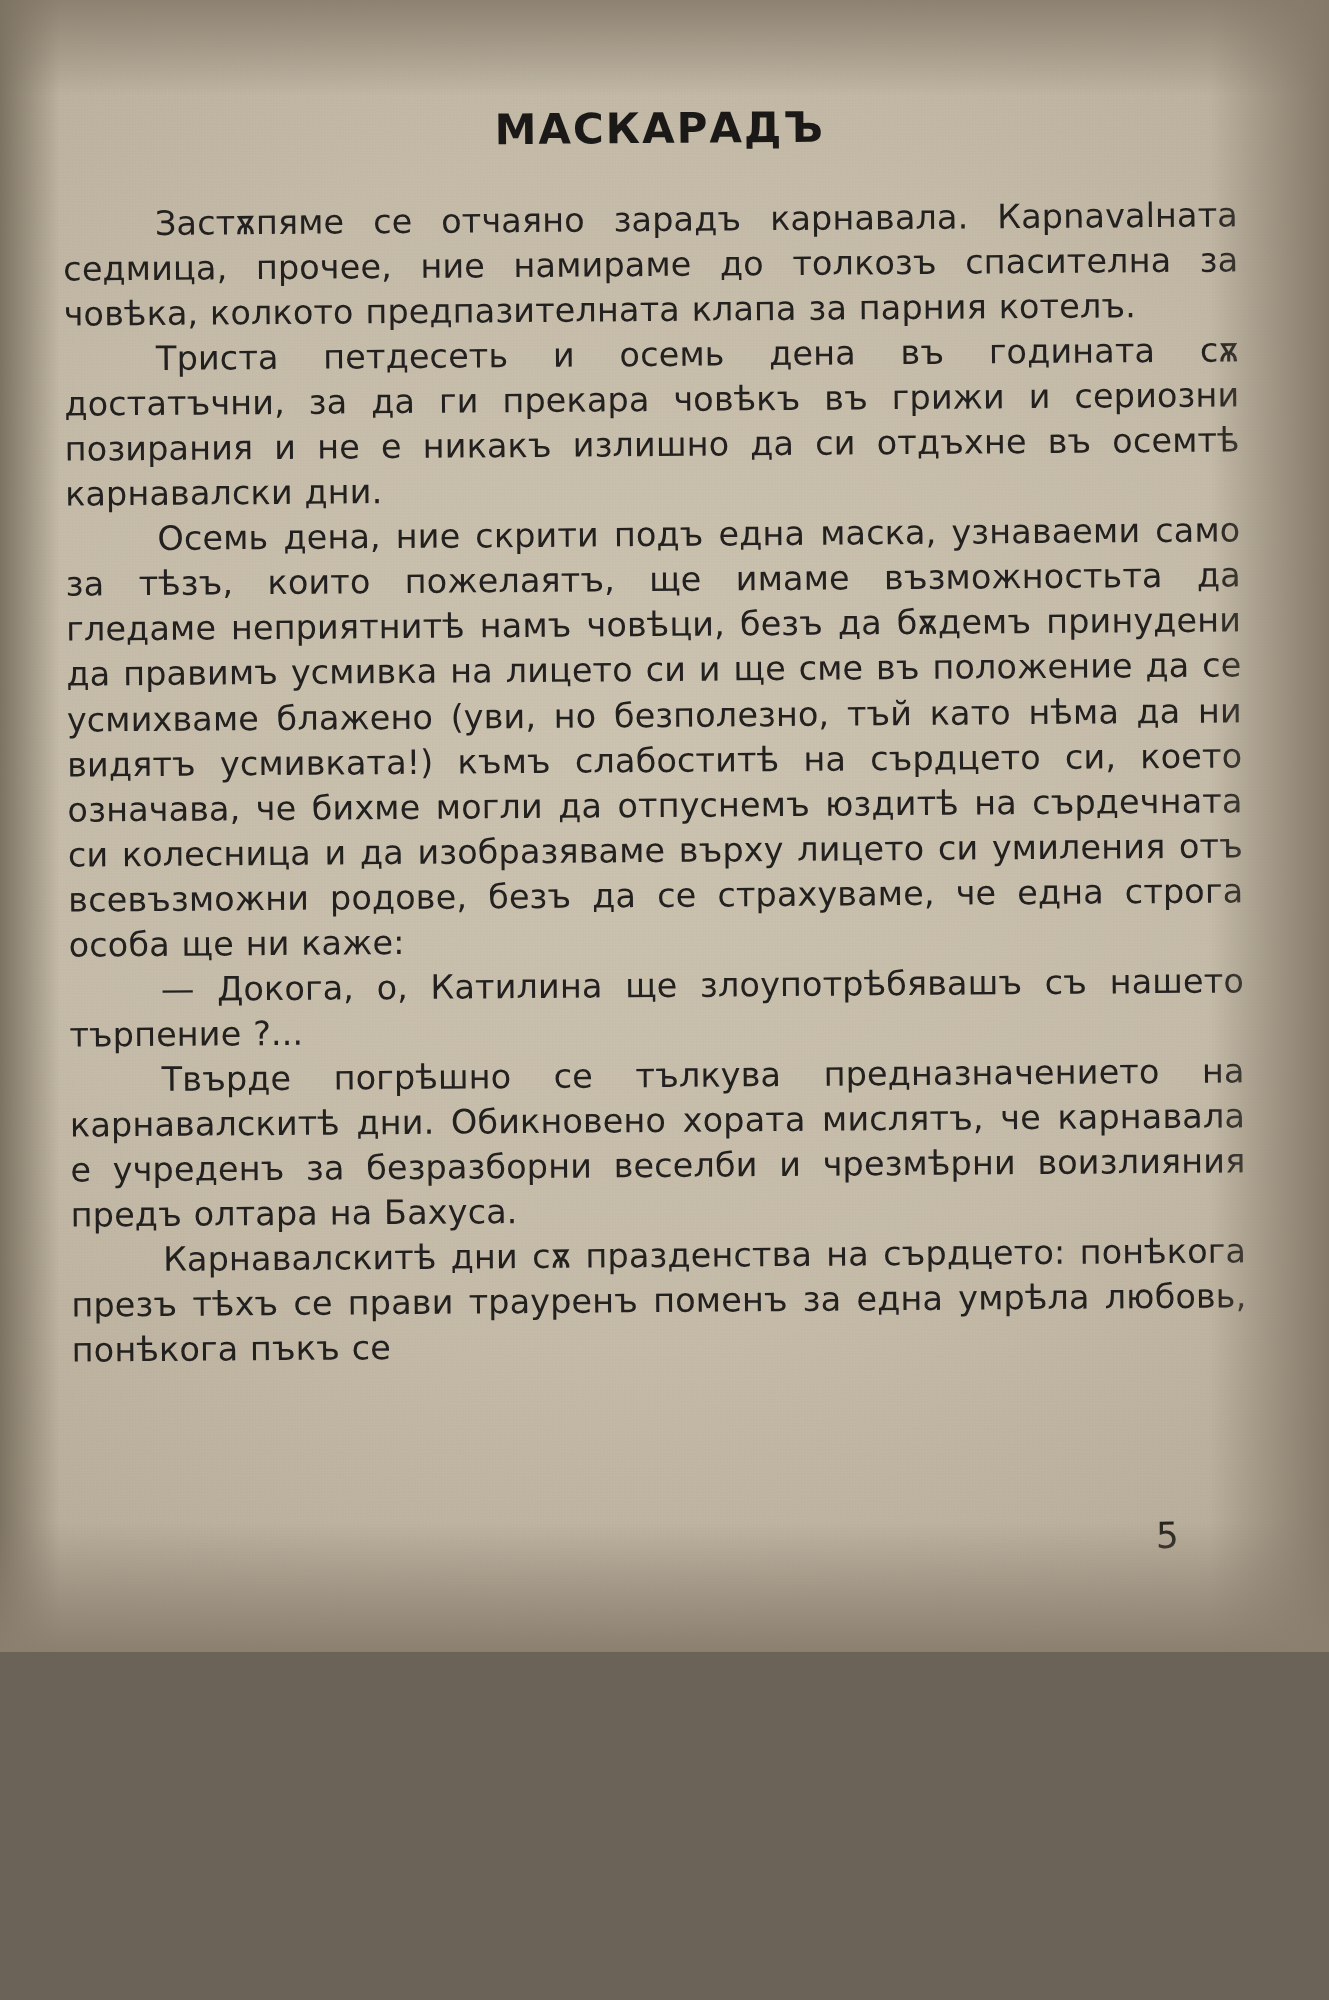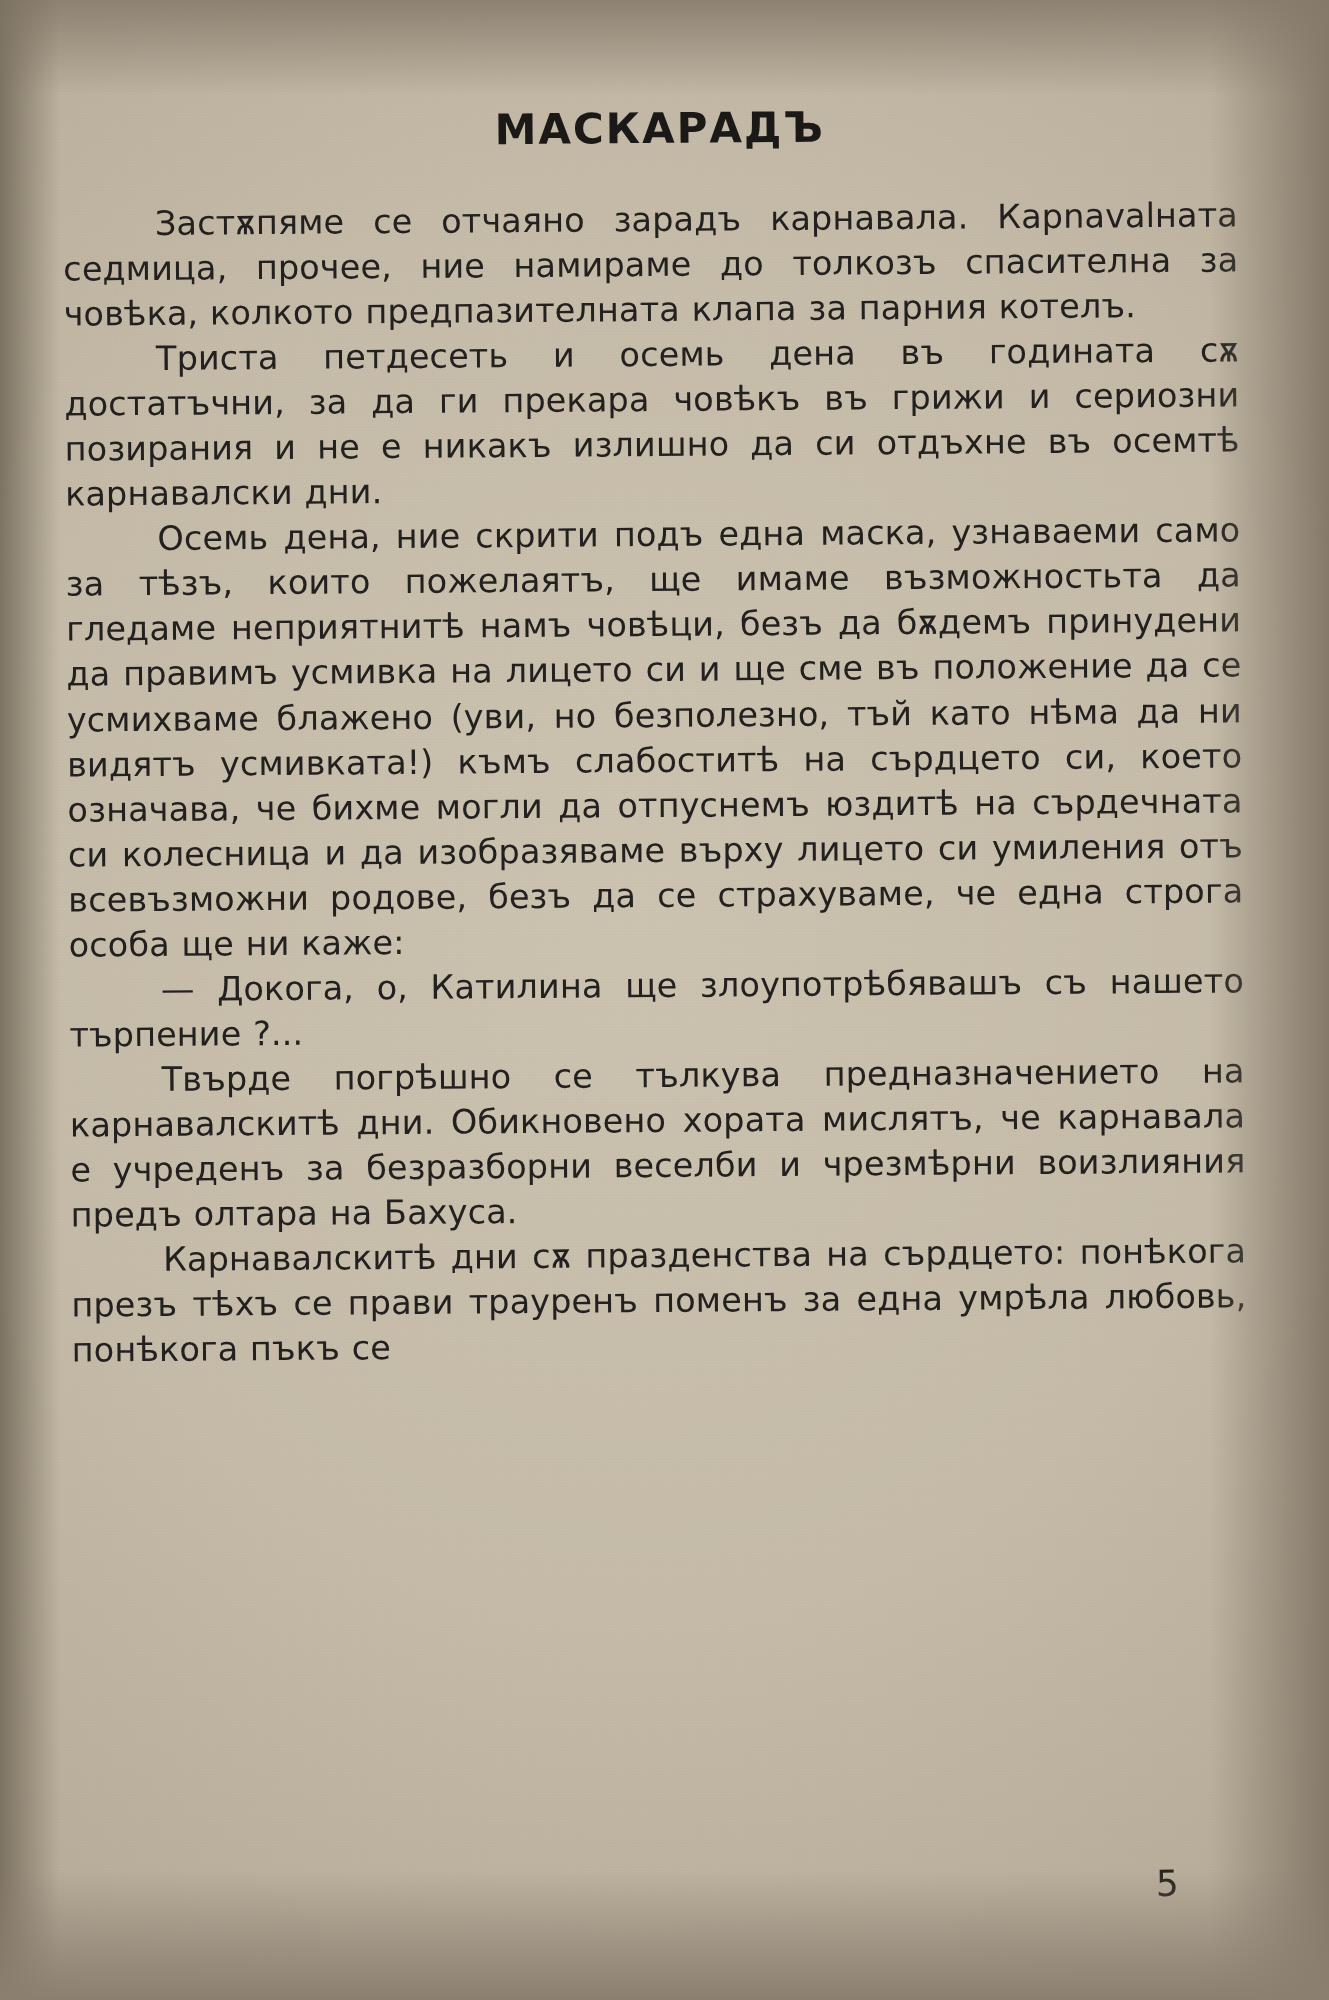--- a/index.html
+++ b/index.html
@@ -11,21 +11,21 @@
     width: 1329px;
     height: 2000px;
     overflow: hidden;
     font-family: "DejaVu Serif", serif;
   }
 
   
   .page-photo {
     position: relative;
     width: 1329px;
-    height: 2000px;
+    height: 1652px;
     background:
       radial-gradient(ellipse 120% 90% at 48% 45%, #cdc4b2 0%, #c6bca9 40%, #b6ab97 72%, #9d9180 90%, #867a6a 100%);
     overflow: hidden;
   }
 
   
   .edge-top {
     position: absolute; left: 0; top: 0; width: 100%; height: 96px;
     background: linear-gradient(to bottom, #8d8271 0%, rgba(141,130,113,0.55) 45%, rgba(141,130,113,0) 100%);
     pointer-events: none;

